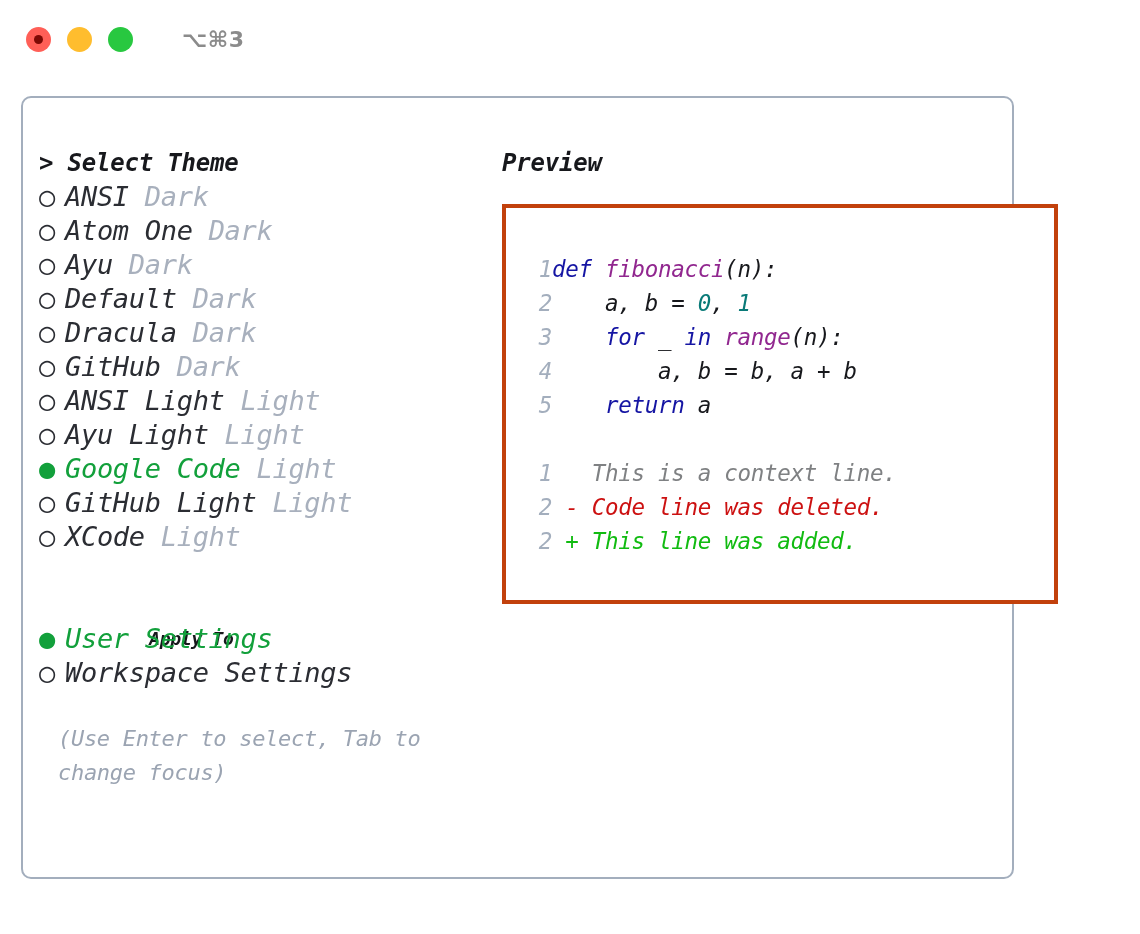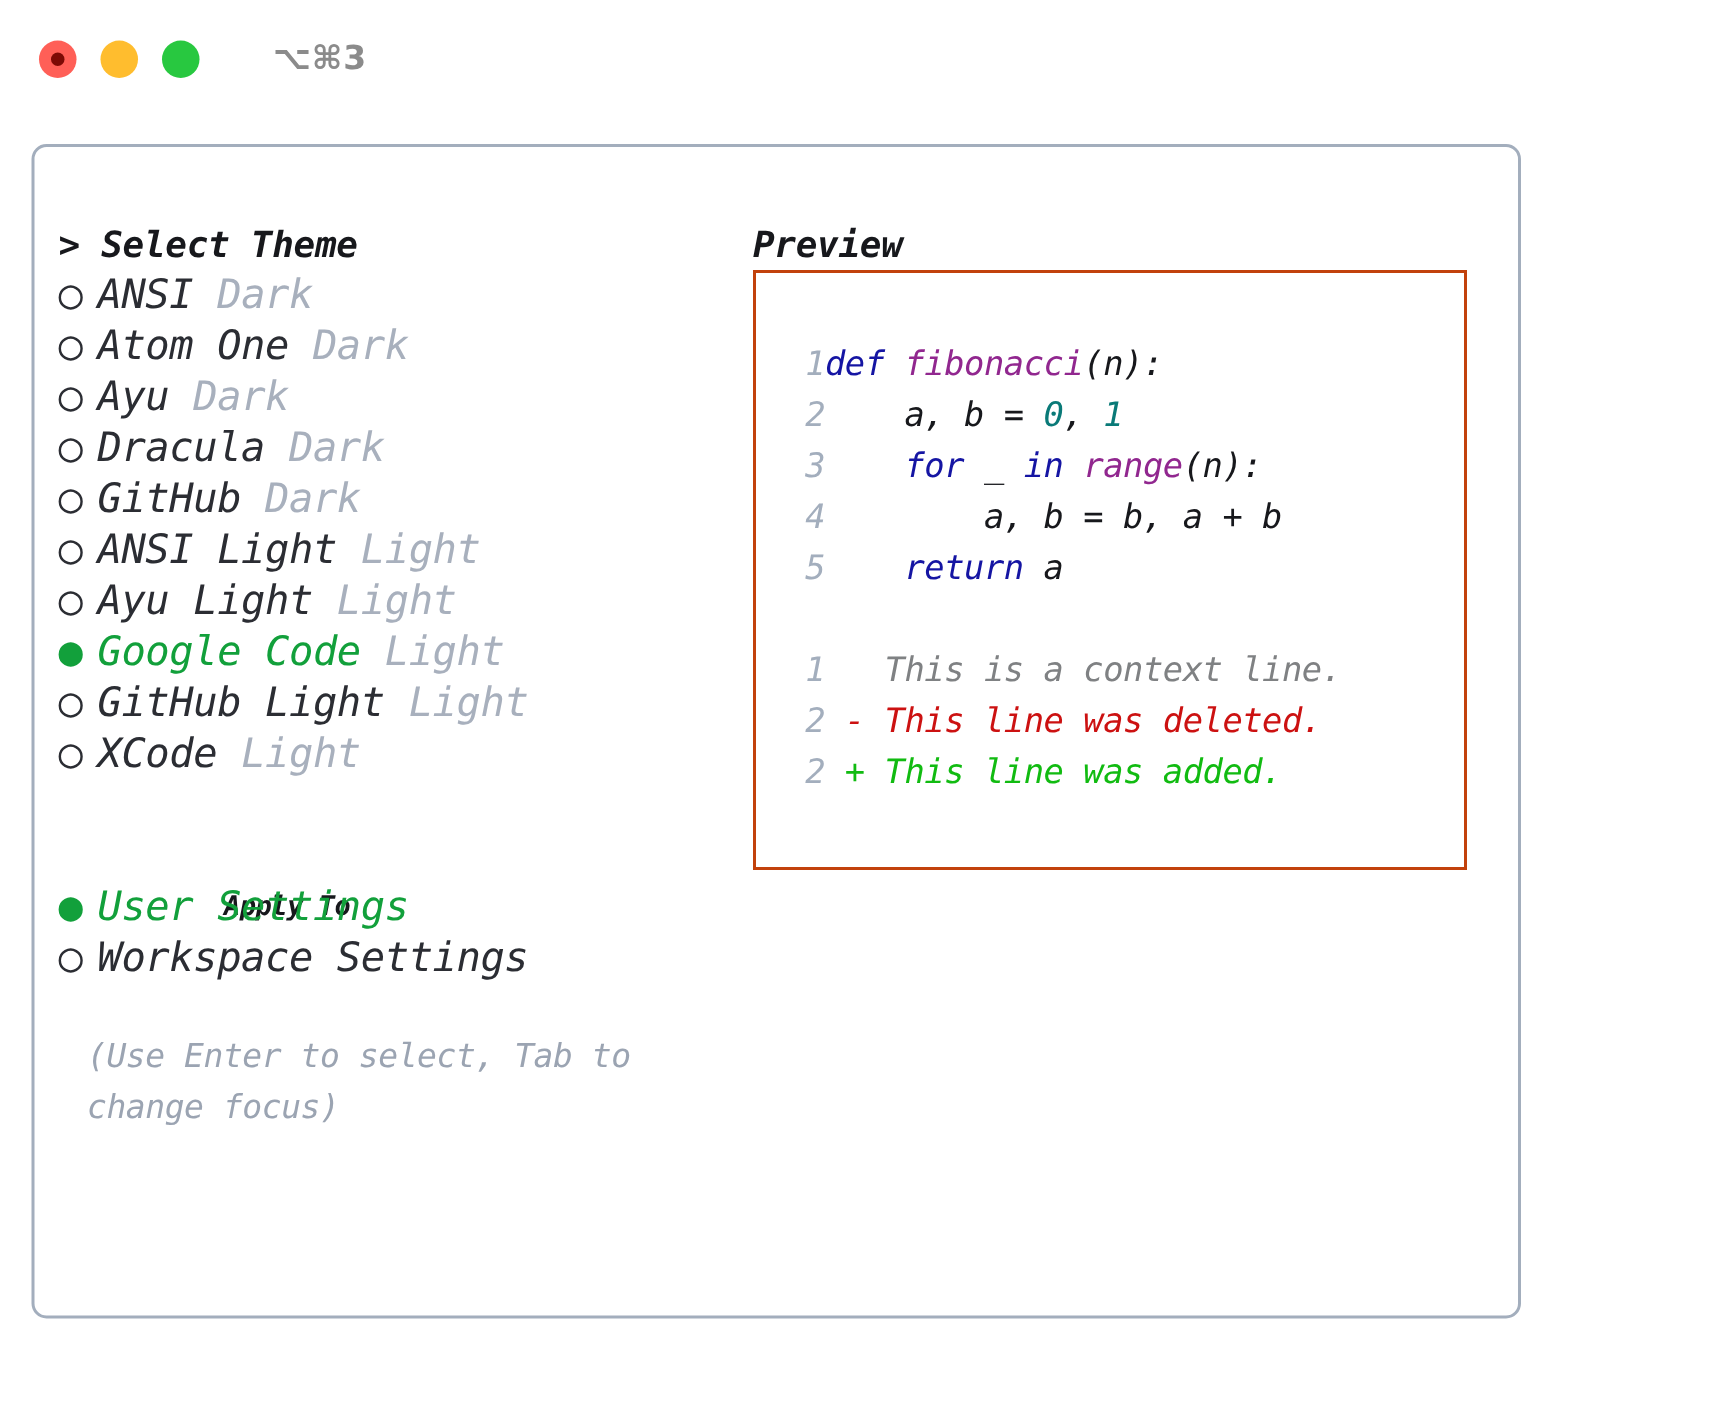--- a/index.html
+++ b/index.html
@@ -125,23 +125,24 @@
   
   .preview-title {
     font-size: 24px;
     font-weight: 700;
     color: #17181c;
     height: 34px;
     line-height: 34px;
     letter-spacing: -0.2px;
   }
   .preview-box {
-    width: 476px;
+    margin-top: 24px;
+    width: 556px;
     height: 400px;
-    border: 2px solid #c2410c;
+    border: 4px solid #c2410c;
     background: #ffffff;
     padding: 44px 0 0 0;
   }
   .code-line {
     font-size: 22.5px;
     line-height: 34px;
     white-space: pre;
     letter-spacing: -0.3px;
   }
   .ln {
@@ -179,20 +180,21 @@
   <div class="panel">
 
     <div class="col-left">
 
       <div class="list-header">&gt; Select Theme</div>
 
       <div id="theme-list">
           <div class="opt"><span class="marker">○</span><span>ANSI</span><span> </span><span class="tag">Dark</span></div>
           <div class="opt"><span class="marker">○</span><span>Atom One</span><span> </span><span class="tag">Dark</span></div>
           <div class="opt"><span class="marker">○</span><span>Ayu</span><span> </span><span class="tag">Dark</span></div>
+          <div class="opt"><span class="marker">○</span><span>Default</span><span> </span><span class="tag">Dark</span></div>
           <div class="opt"><span class="marker">○</span><span>Dracula</span><span> </span><span class="tag">Dark</span></div>
           <div class="opt"><span class="marker">○</span><span>GitHub</span><span> </span><span class="tag">Dark</span></div>
           <div class="opt"><span class="marker">○</span><span>ANSI Light</span><span> </span><span class="tag">Light</span></div>
           <div class="opt"><span class="marker">○</span><span>Ayu Light</span><span> </span><span class="tag">Light</span></div>
           <div class="opt sel"><span class="marker">●</span><span>Google Code</span><span> </span><span class="tag">Light</span></div>
           <div class="opt"><span class="marker">○</span><span>GitHub Light</span><span> </span><span class="tag">Light</span></div>
           <div class="opt"><span class="marker">○</span><span>XCode</span><span> </span><span class="tag">Light</span></div>
         </div>
 
       <div class="spacer-34"></div>
@@ -218,20 +220,20 @@
         <div id="code-block">
             <div class="code-line"><span class="ln">1</span><span class="code-body"><span class="tok-kw">def </span><span class="tok-fn">fibonacci</span><span class="tok-txt">(n):</span></span></div>
             <div class="code-line"><span class="ln">2</span><span class="code-body"><span class="tok-txt">    a, b = </span><span class="tok-num">0</span><span class="tok-txt">, </span><span class="tok-num">1</span></span></div>
             <div class="code-line"><span class="ln">3</span><span class="code-body"><span class="tok-txt">    </span><span class="tok-kw">for</span><span class="tok-txt"> _ </span><span class="tok-kw">in</span><span class="tok-txt"> </span><span class="tok-fn">range</span><span class="tok-txt">(n):</span></span></div>
             <div class="code-line"><span class="ln">4</span><span class="code-body"><span class="tok-txt">        a, b = b, a + b</span></span></div>
             <div class="code-line"><span class="ln">5</span><span class="code-body"><span class="tok-txt">    </span><span class="tok-kw">return</span><span class="tok-txt"> a</span></span></div>
           </div>
         <div class="gap-line"></div>
         <div id="diff-block">
             <div class="code-line"><span class="ln">1</span><span class="code-body"><span class="tok-ctx">   This is a context line.</span></span></div>
-            <div class="code-line"><span class="ln">2</span><span class="code-body"><span class="tok-del"> - This line was deleted.</span></span></div>
+            <div class="code-line"><span class="ln">2</span><span class="code-body"><span class="tok-del"> - Code line was deleted.</span></span></div>
             <div class="code-line"><span class="ln">2</span><span class="code-body"><span class="tok-add"> + This line was added.</span></span></div>
           </div>
       </div>
     </div>
 
   </div>
 </div>
 
 </body></html>

